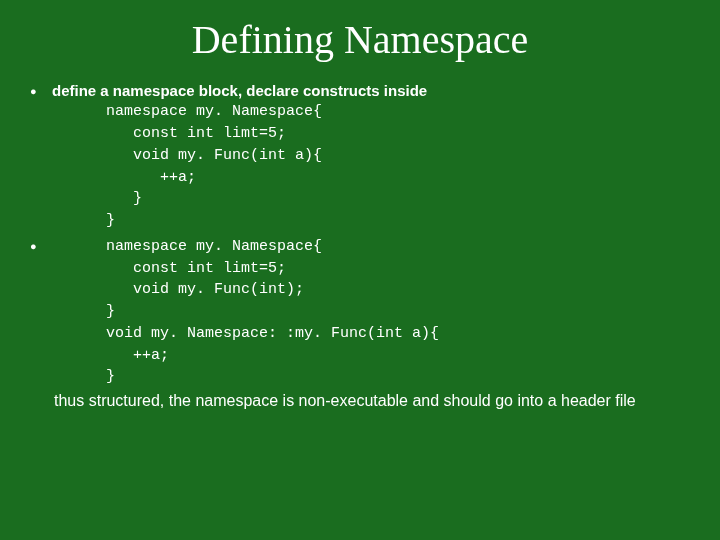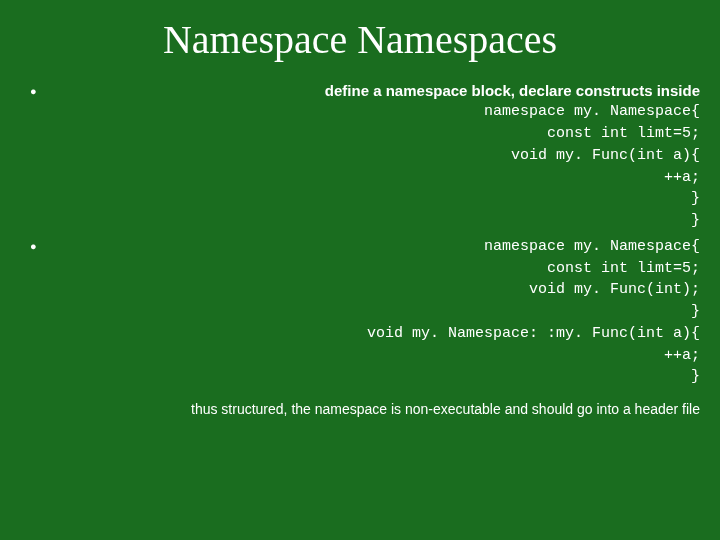--- a/index.html
+++ b/index.html
@@ -22,21 +22,20 @@
     font-family: "Times New Roman", Times, serif;
     font-size: 40px;
     font-weight: 400;
     text-align: center;
     margin: 6px 0 18px 0;
   }
   ul.top {
     list-style: none;
     margin: 0;
     padding: 0 0 0 10px;
-    text-align: right;
   }
   ul.top > li {
     position: relative;
     padding-left: 22px;
     margin-bottom: 4px;
     font-size: 15px;
     font-weight: 700;
     line-height: 1.35;
   }
   ul.top > li::before {
@@ -46,37 +45,37 @@
     top: 0;
     font-size: 11px;
     line-height: 20px;
   }
   .code {
     font-family: "Courier New", Courier, monospace;
     font-size: 15px;
     font-weight: 400;
     white-space: pre;
     line-height: 1.45;
-    margin-left: 70px;
+    margin-left: 54px;
   }
   .tail {
-    font-size: 14px;
+    font-size: 16px;
     font-weight: 400;
     margin-left: 2px;
-    margin-top: 12px;
+    margin-top: 2px;
   }
   .bullet-text {
     font-weight: 700;
   }
 </style>
 </head>
 <body>
 
 <div class="slide">
-  <div class="title">Namespace Namespaces</div>
+  <div class="title">Defining Namespace</div>
 
   <ul class="top">
     <li>
       <span class="bullet-text">define a namespace block, declare constructs inside</span>
       <div class="code">namespace my. Namespace{
    const int limt=5;
    void my. Func(int a){
       ++a;
    }
 }</div>

